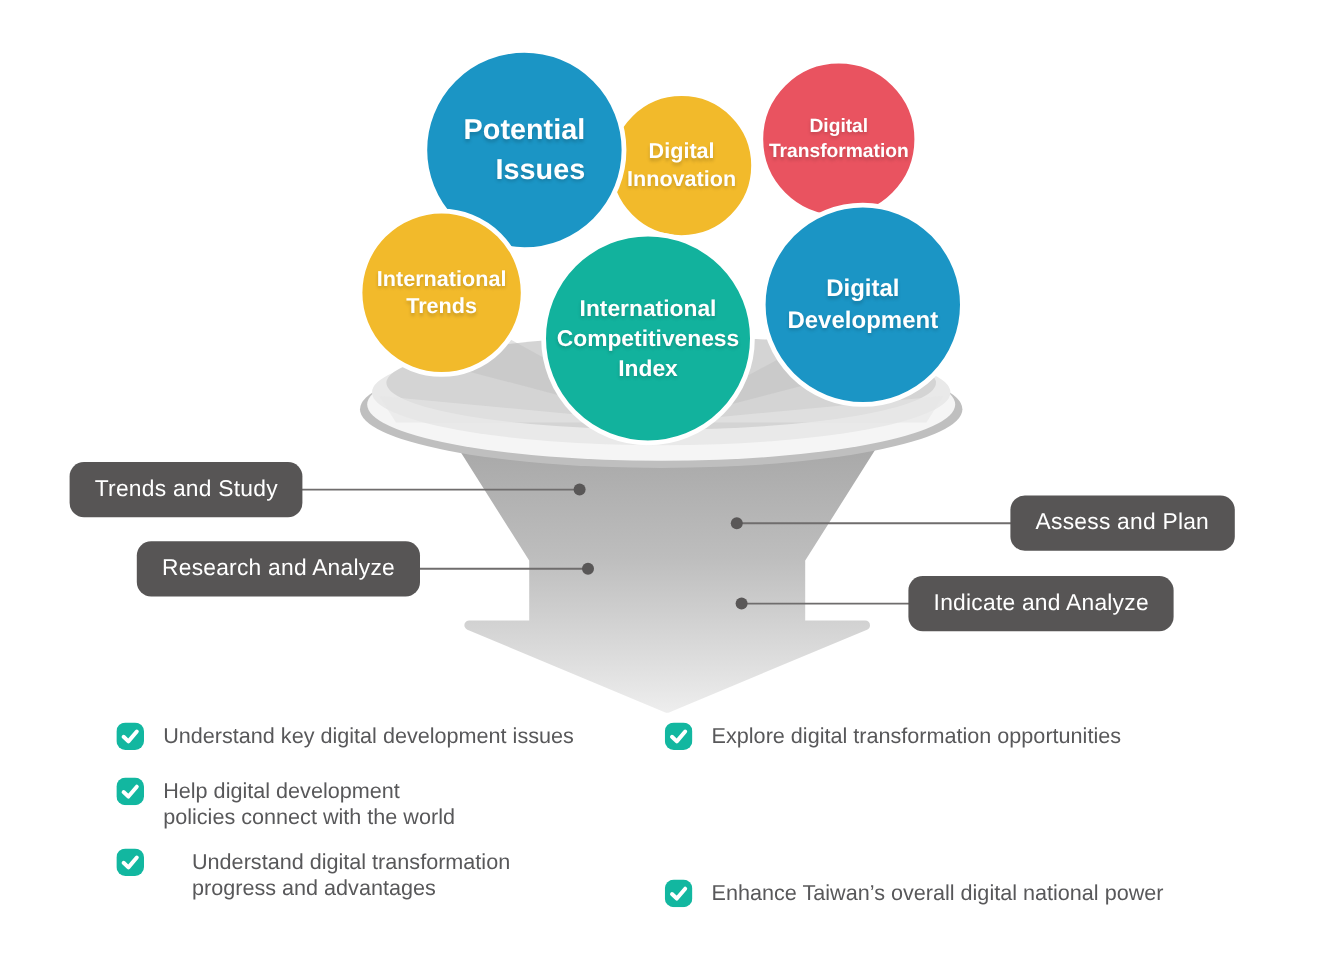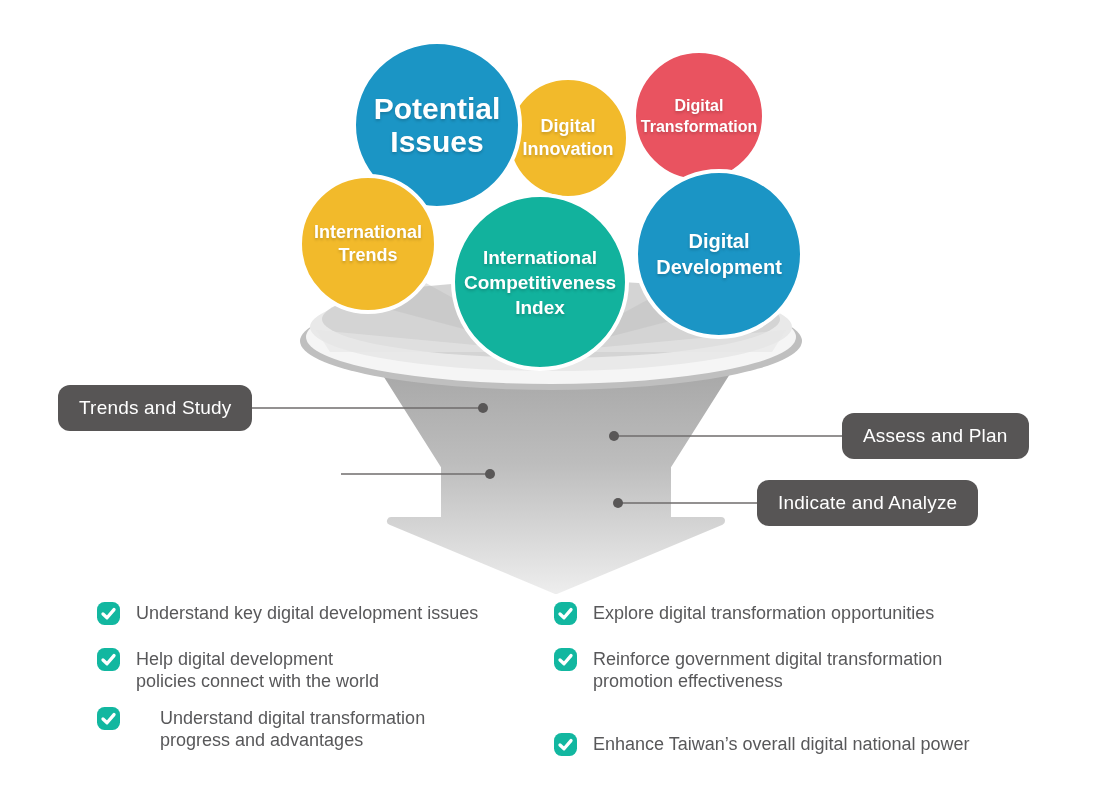--- a/index.html
+++ b/index.html
@@ -11,21 +11,21 @@
   .funnel-svg{position:absolute;left:0;top:0;z-index:1;}
   .overlay-svg{position:absolute;left:0;top:0;z-index:5;pointer-events:none;}
 
   
   .bubble{
     position:absolute;border-radius:50%;border:4px solid #ffffff;box-sizing:border-box;
     display:flex;align-items:center;justify-content:center;text-align:center;
     color:#ffffff;font-weight:700;white-space:pre-line;
     text-shadow:0 2px 3px rgba(0,0,0,0.18);
   }
-  #c-potential{left:352px;top:40px;width:170px;height:170px;font-size:30px;line-height:33px;z-index:3;}
+  #c-potential{left:352px;top:40px;width:170px;height:170px;font-size:24px;line-height:33px;z-index:3;text-align:right;}
   #c-innovation{left:506px;top:76px;width:124px;height:124px;font-size:18px;line-height:23px;z-index:2;}
   #c-transform{left:632px;top:49px;width:134px;height:134px;font-size:16px;line-height:21px;z-index:2;}
   #c-trends{left:298px;top:174px;width:140px;height:140px;font-size:18px;line-height:23px;z-index:3;}
   #c-ici{left:451px;top:193px;width:178px;height:178px;font-size:19px;line-height:25px;z-index:4;}
   #c-develop{left:634px;top:169px;width:170px;height:170px;font-size:20px;line-height:26px;z-index:3;}
 
   
   .pill{
     position:absolute;z-index:6;height:46px;display:inline-flex;align-items:center;
     padding:0 21px;border-radius:12px;background:#575555;color:#ffffff;
@@ -100,20 +100,21 @@
     </g>
     <g fill="#595757">
       <circle cx="483" cy="408" r="5"></circle>
       <circle cx="490" cy="474" r="5"></circle>
       <circle cx="614" cy="436" r="5"></circle>
       <circle cx="618" cy="503" r="5"></circle>
     </g>
   </svg>
 
   <div class="pill" id="p-collect">Trends and Study</div>
+  <div class="pill" id="p-research">Research and Analyze</div>
   <div class="pill" id="p-assess">Assess and Plan</div>
   <div class="pill" id="p-indicate">Indicate and Analyze</div>
 
   <div class="outcome" id="o-l1">
     <svg class="check" width="23" height="23" viewBox="0 0 23 23">
       <rect x="0" y="0" width="23" height="23" rx="7.5" fill="#12b7a0"></rect>
       <path d="M6 12 L10 15.8 L17 7.6" fill="none" stroke="#ffffff" stroke-width="3.3" stroke-linecap="round" stroke-linejoin="round"></path>
     </svg>
     <span>Understand key digital development issues</span>
   </div>
@@ -133,28 +134,20 @@
     <span>Understand digital transformation
 progress and advantages</span>
   </div>
   <div class="outcome" id="o-r1">
     <svg class="check" width="23" height="23" viewBox="0 0 23 23">
       <rect x="0" y="0" width="23" height="23" rx="7.5" fill="#12b7a0"></rect>
       <path d="M6 12 L10 15.8 L17 7.6" fill="none" stroke="#ffffff" stroke-width="3.3" stroke-linecap="round" stroke-linejoin="round"></path>
     </svg>
     <span>Explore digital transformation opportunities</span>
   </div>
-  <div class="outcome" id="o-r2">
-    <svg class="check" width="23" height="23" viewBox="0 0 23 23">
-      <rect x="0" y="0" width="23" height="23" rx="7.5" fill="#12b7a0"></rect>
-      <path d="M6 12 L10 15.8 L17 7.6" fill="none" stroke="#ffffff" stroke-width="3.3" stroke-linecap="round" stroke-linejoin="round"></path>
-    </svg>
-    <span>Reinforce government digital transformation
-promotion effectiveness</span>
-  </div>
   <div class="outcome" id="o-r3">
     <svg class="check" width="23" height="23" viewBox="0 0 23 23">
       <rect x="0" y="0" width="23" height="23" rx="7.5" fill="#12b7a0"></rect>
       <path d="M6 12 L10 15.8 L17 7.6" fill="none" stroke="#ffffff" stroke-width="3.3" stroke-linecap="round" stroke-linejoin="round"></path>
     </svg>
     <span>Enhance Taiwan’s overall digital national power</span>
   </div>
 
 </div>
 

